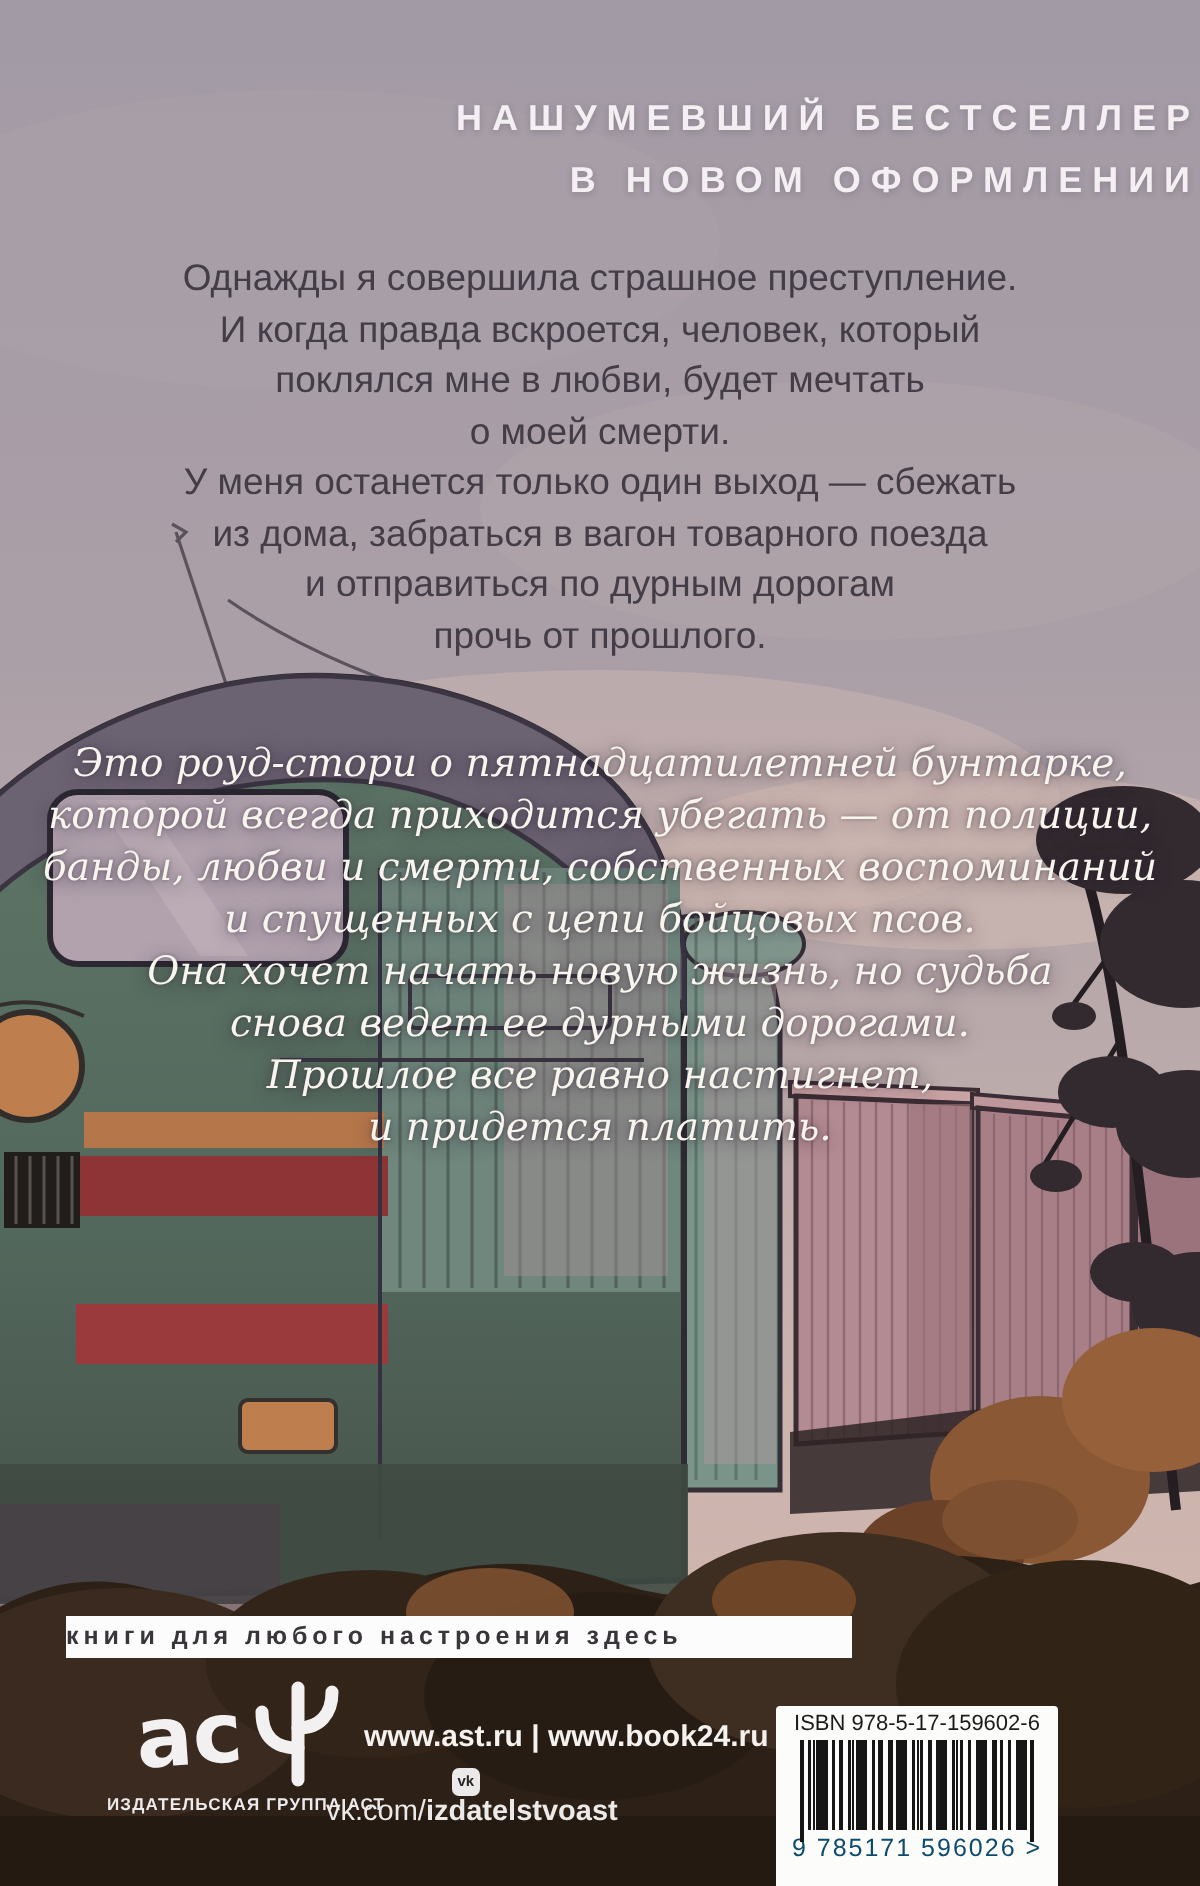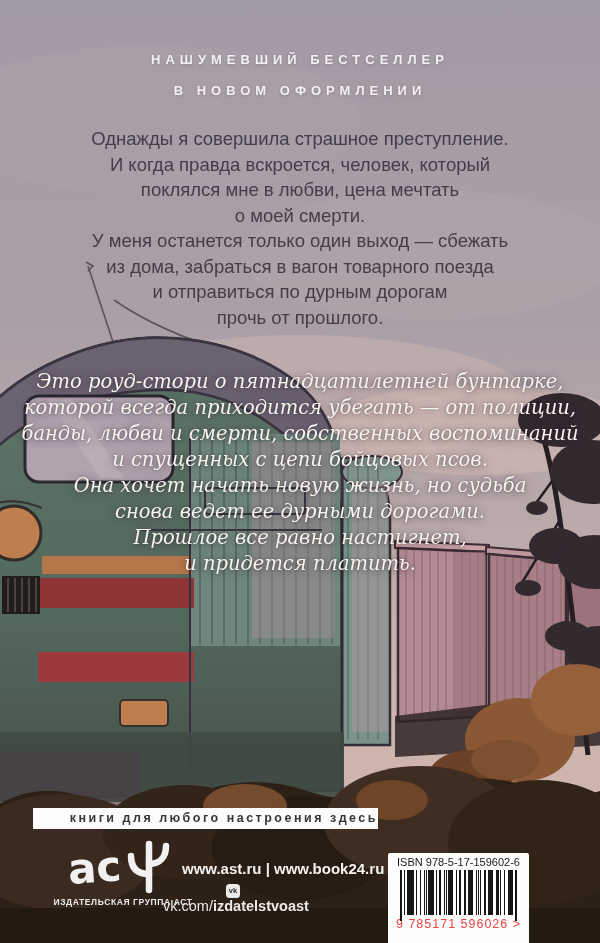--- a/index.html
+++ b/index.html
@@ -1,36 +1,36 @@
 <!DOCTYPE html>
 <html><head>
 <meta charset="utf-8">
 <style>
   html,body{margin:0;padding:0;background:#1a1416;}
   .cover{position:relative;width:600px;height:943px;overflow:hidden;
          font-family:"Liberation Sans",sans-serif;background:#a49ca7;}
   .art{position:absolute;left:0;top:0;width:600px;height:943px;}
 
-  .badge{position:absolute;top:44px;left:0;right:0;text-align:center;
-         color:#f3eff2;font-size:13px;font-weight:bold;letter-spacing:5px;
+  .badge{position:absolute;top:44px;left:0;right:0;text-align:right;
+         color:#f3eff2;font-size:18px;font-weight:bold;letter-spacing:5px;
          line-height:31px;white-space:pre-line;text-shadow:0 1px 3px rgba(70,60,75,.25);}
 
   .annotation{position:absolute;top:126px;left:16px;right:16px;text-align:center;
          color:#433d47;font-size:18.5px;font-weight:500;line-height:25.5px;white-space:pre-line;}
 
   .blurb{position:absolute;left:8px;right:8px;text-align:center;color:#f8f4ee;
          font-family:"DejaVu Serif","Liberation Serif",serif;font-style:italic;
          font-size:19.5px;line-height:26px;white-space:pre-line;
          text-shadow:0 1px 9px rgba(45,32,50,.65),0 0 2px rgba(45,32,50,.4);}
   .b1{top:369px;}
   .b2{top:601px;}
 
-  .moodbar{position:absolute;left:33px;top:808px;width:345px;height:21px;background:#fcfcfc;
+  .moodbar{position:absolute;left:33px;top:808px;width:393px;height:21px;background:#fcfcfc;
          color:#39353a;font-size:12.5px;font-weight:bold;letter-spacing:2.5px;
-         text-align:right;line-height:21px;}
+         text-align:left;line-height:21px;}
 
   .ast{position:absolute;left:28px;top:830px;width:190px;}
   .astlogo{display:block;margin:0 auto;width:152px;height:66px;}
   .publisher{margin-top:1px;text-align:center;color:#edeaec;font-size:8.5px;
          font-weight:bold;letter-spacing:.6px;}
 
   .sites{position:absolute;left:182px;top:860px;color:#f4f1ee;font-size:15px;font-weight:bold;}
   .social{position:absolute;left:163px;top:884px;}
   .srow{display:flex;align-items:center;margin-bottom:3px;height:17px;flex-direction:column;}
   .sicon{width:14px;height:14px;border-radius:3.5px;background:#eceae8;color:#2a2528;
@@ -42,21 +42,21 @@
   .isbn{position:absolute;left:388px;top:853px;width:141px;height:92px;background:#fcfcfb;
          border-radius:2px;text-align:center;}
   .isbn-label{font-size:11px;color:#1b1b1b;margin-top:3px;}
   .barcode{height:45px;margin:2px 12px 0;position:relative;
      background-image:
        repeating-linear-gradient(90deg,#161616 0 1.5px,rgba(0,0,0,0) 1.5px 4px),
        repeating-linear-gradient(90deg,#161616 0 1px,rgba(0,0,0,0) 1px 6.5px),
        repeating-linear-gradient(90deg,rgba(0,0,0,0) 0 9px,#161616 9px 12px,rgba(0,0,0,0) 12px 20px);}
   .barcode::before,.barcode::after{content:"";position:absolute;top:0;width:2px;height:51px;background:#161616;}
   .barcode::before{left:0;} .barcode::after{right:0;}
-  .isbn-digits{font-size:12.5px;color:#ef4444;letter-spacing:1px;margin-top:2px;text-align:center;}
+  .isbn-digits{font-size:12.5px;color:#0c4a6e;letter-spacing:1px;margin-top:2px;text-align:center;}
 </style>
 </head>
 <body>
 
 <div class="cover">
 
   <svg class="art" viewBox="0 0 600 943" xmlns="http://www.w3.org/2000/svg">
     <defs>
       <linearGradient id="sky" x1="0" y1="0" x2="0" y2="1">
         <stop offset="0" stop-color="#a29aa5"></stop>
@@ -218,21 +218,21 @@
       <ellipse cx="505" cy="760" rx="34" ry="20" fill="#7c5030"></ellipse>
       <rect x="0" y="908" width="600" height="35" fill="#241a12"></rect>
     </g>
   </svg>
 
   <div class="badge">НАШУМЕВШИЙ БЕСТСЕЛЛЕР
 В НОВОМ ОФОРМЛЕНИИ</div>
 
   <div class="annotation">Однажды я совершила страшное преступление.
 И когда правда вскроется, человек, который
-поклялся мне в любви, цена мечтать
+поклялся мне в любви, будет мечтать
 о моей смерти.
 У меня останется только один выход — сбежать
 из дома, забраться в вагон товарного поезда
 и отправиться по дурным дорогам
 прочь от прошлого.</div>
 
   <div class="blurb b1">Это роуд-стори о пятнадцатилетней бунтарке,
 которой всегда приходится убегать — от полиции,
 банды, любви и смерти, собственных воспоминаний
 и спущенных с цепи бойцовых псов.

